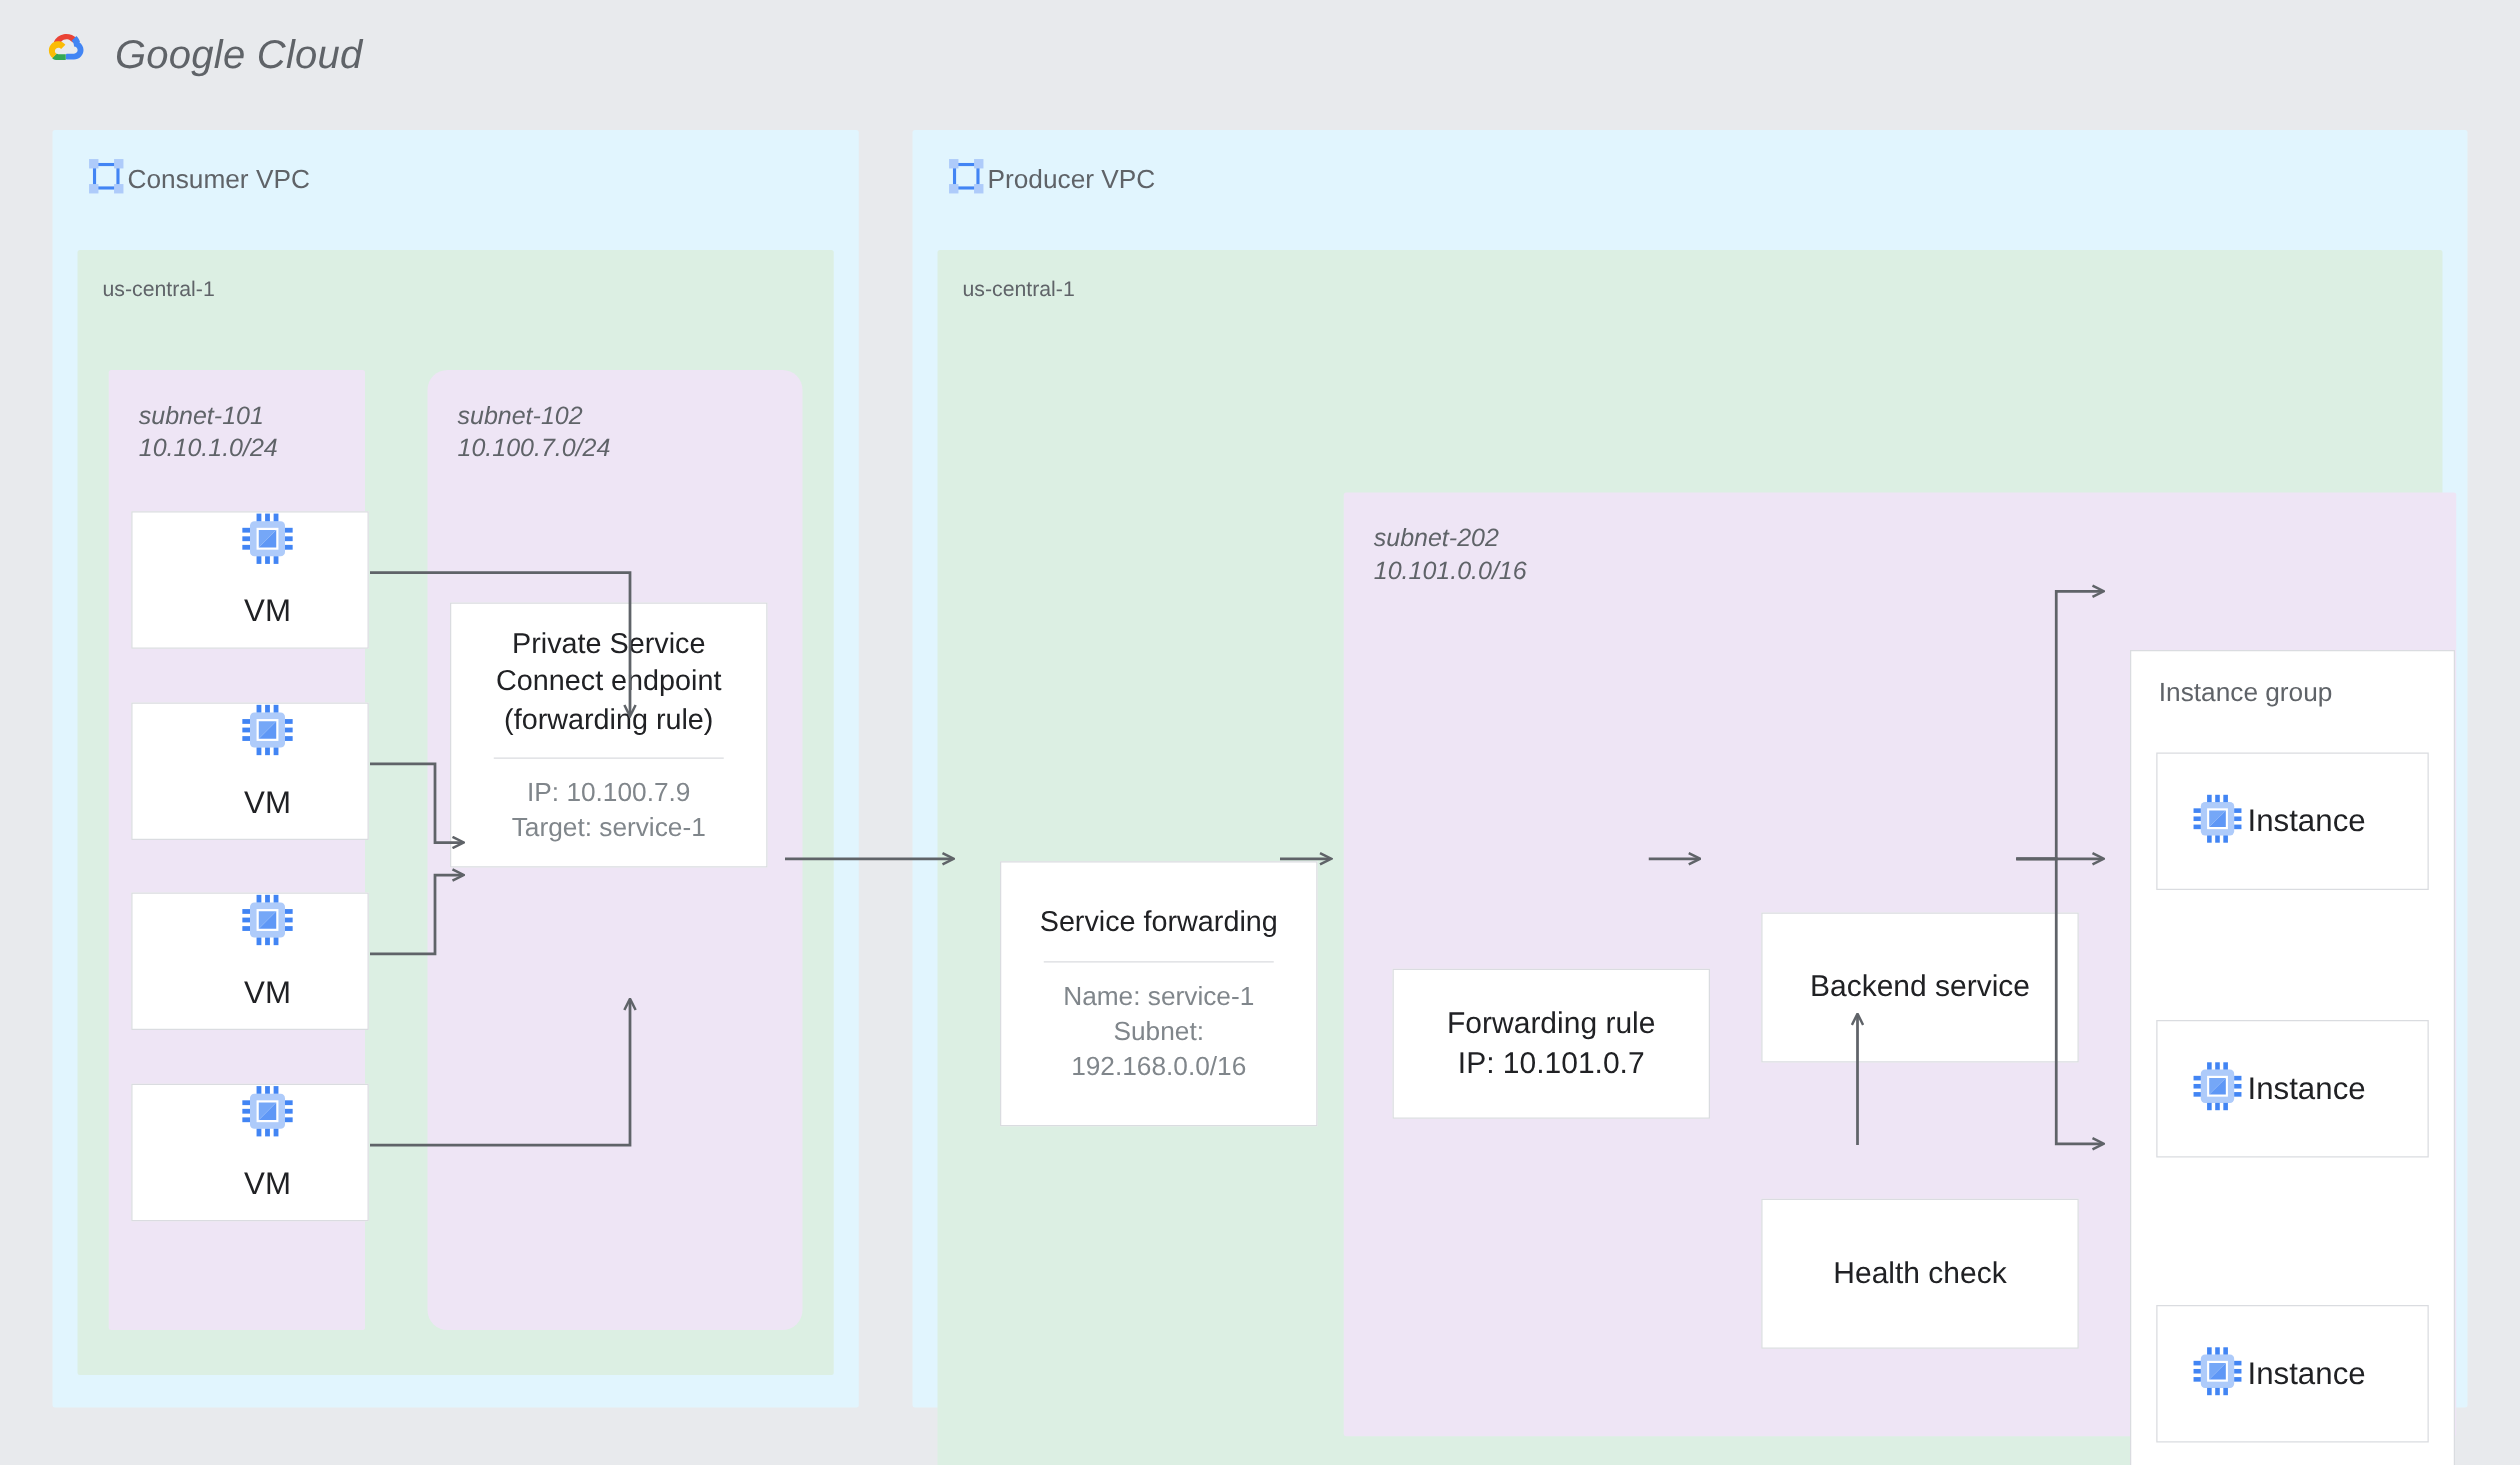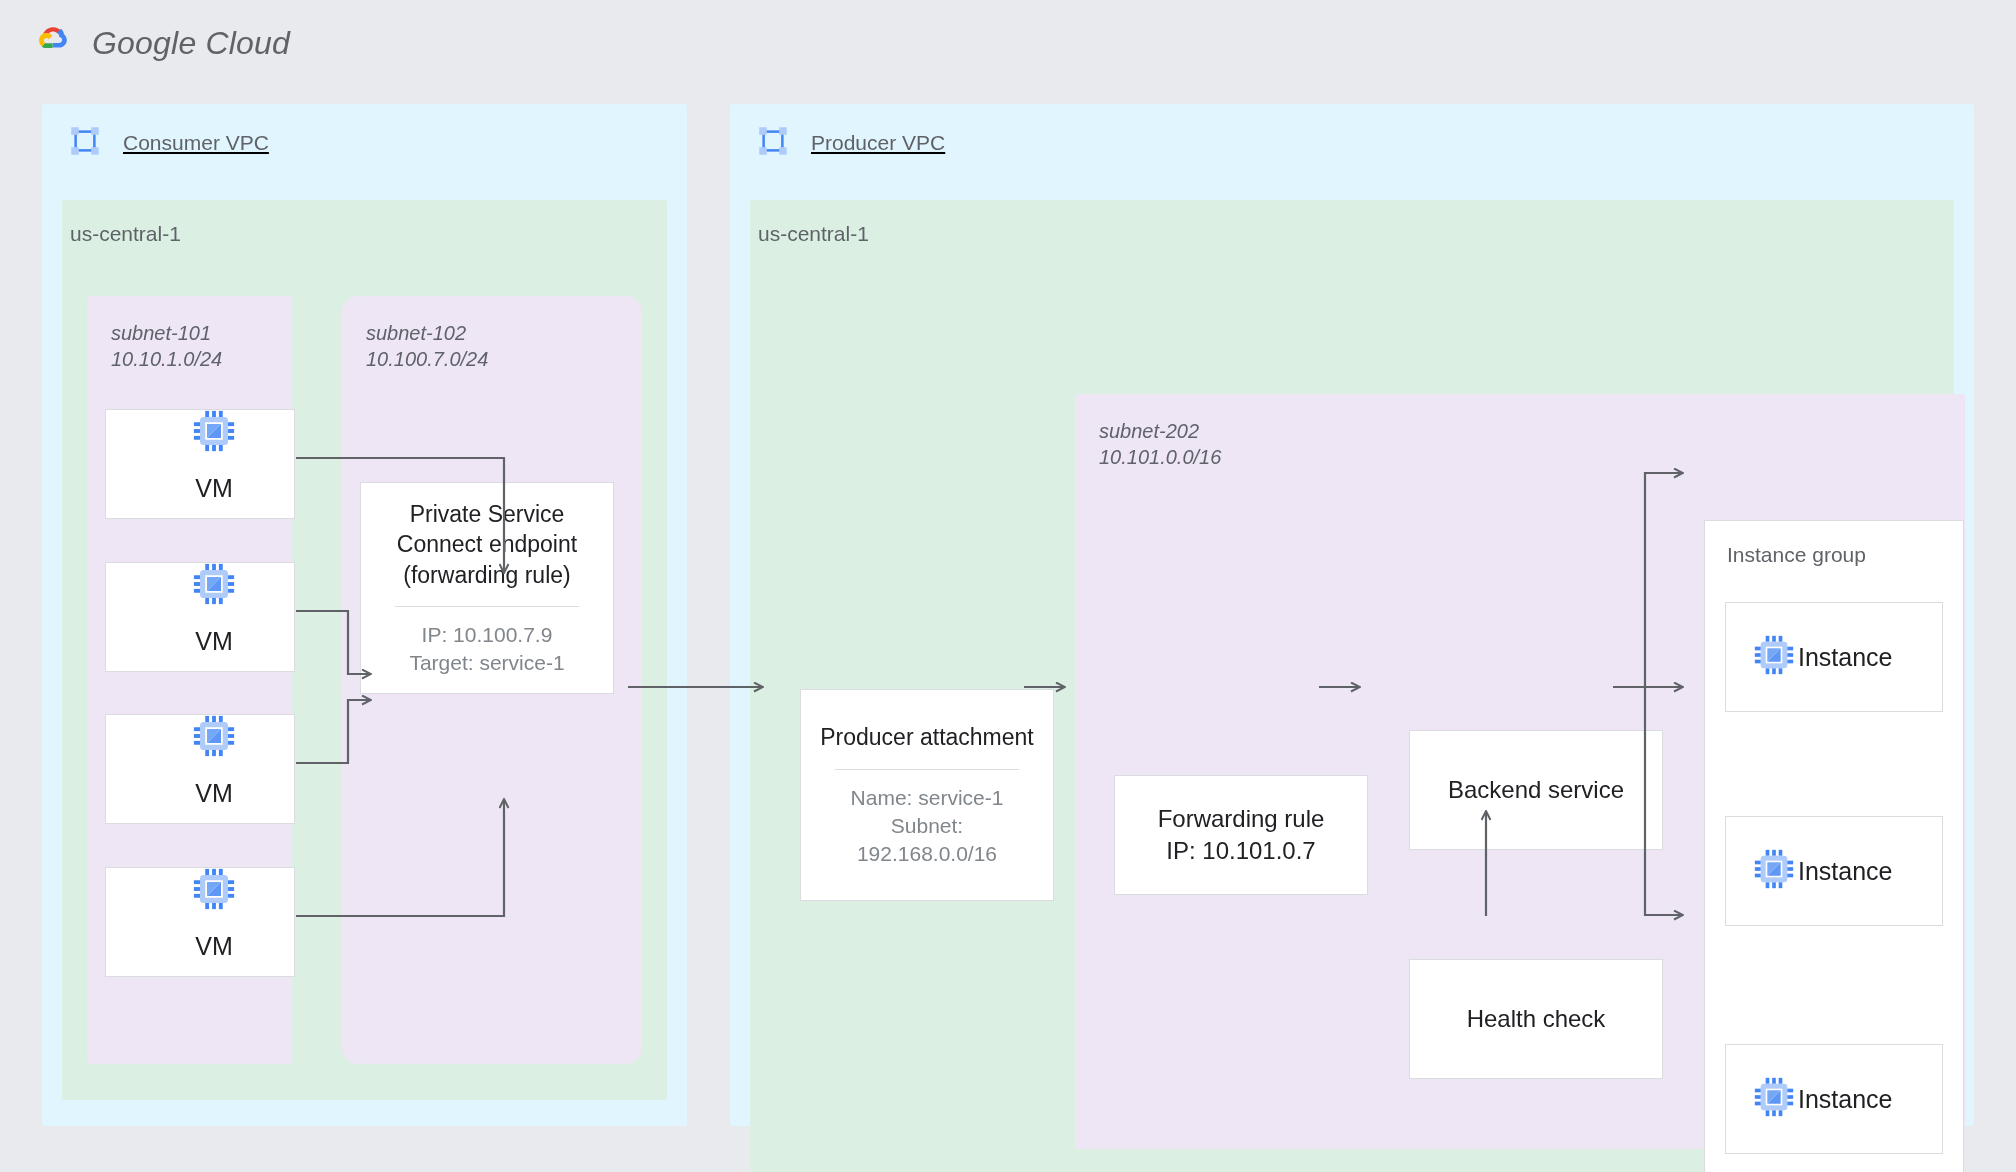--- a/index.html
+++ b/index.html
@@ -20,32 +20,32 @@
   .brand-text { font-size: 32px; color: #5f6368; letter-spacing: .2px; }
 
   
   .vpc {
     position: absolute;
     background: #e1f5fe;
     border-radius: 2px;
   }
   .vpc-head {
     position: absolute; left: 28px; top: 22px;
-    display: flex; align-items: center; gap: 23px; text-decoration: underline;
+    display: flex; align-items: center; gap: 2px;
   }
   .vpc-title { font-size: 21px; color: #5f6368; }
 
   .region {
     position: absolute;
     background: #dcefe3;
     border-radius: 2px;
   }
   .region-label {
-    position: absolute; left: 8px; top: 22px;
-    font-size: 21px; color: #5f6368;
+    position: absolute; left: 20px; top: 22px;
+    font-size: 17px; color: #5f6368;
   }
 
   .subnet {
     position: absolute;
     background: #eee5f5;
     border-radius: 2px;
   }
   .subnet-label {
     position: absolute; left: 24px; top: 24px;
     font-size: 20px; color: #5f6368; line-height: 1.32;
@@ -263,21 +263,21 @@
           <rect x="17" y="17" width="6" height="6" fill="#aecbfa"></rect>
         </svg>
       </span>
       <span class="vpc-title">Producer VPC</span>
     </div>
 
     <div class="region" style="left:20px; top:96px; width:1204px; height:976px;">
       <span class="region-label">us-central-1</span>
 
       <div class="node card" style="left:50px; top:489px; width:254px; height:212px;">
-        <span class="card-title">Producer attachment</span>
+        <span class="card-title">Service forwarding</span>
         <span class="card-rule"></span>
         <span class="card-sub">Name: service-1
 Subnet:
 192.168.0.0/16</span>
       </div>
 
       <div class="subnet" style="left:325px; top:194px; width:890px; height:755px;">
         <span class="subnet-label">subnet-202
 10.101.0.0/16</span>
 

